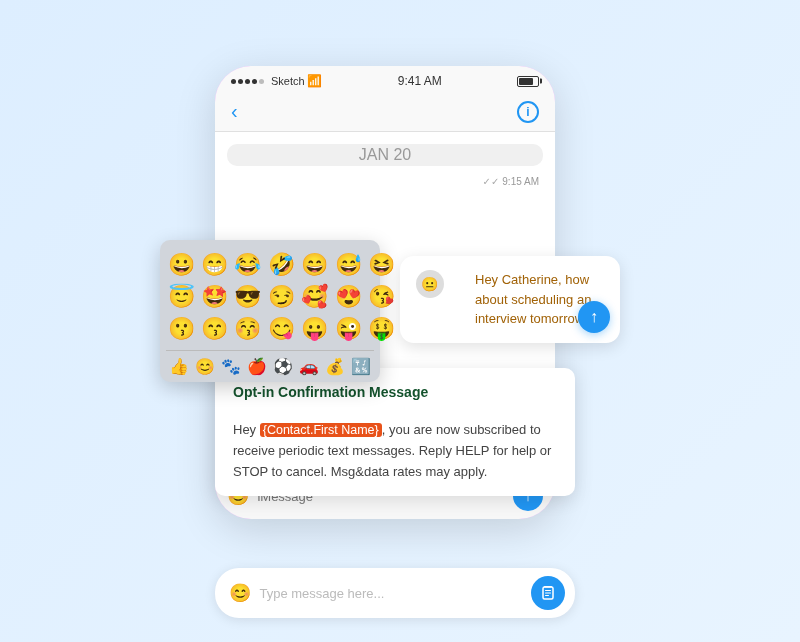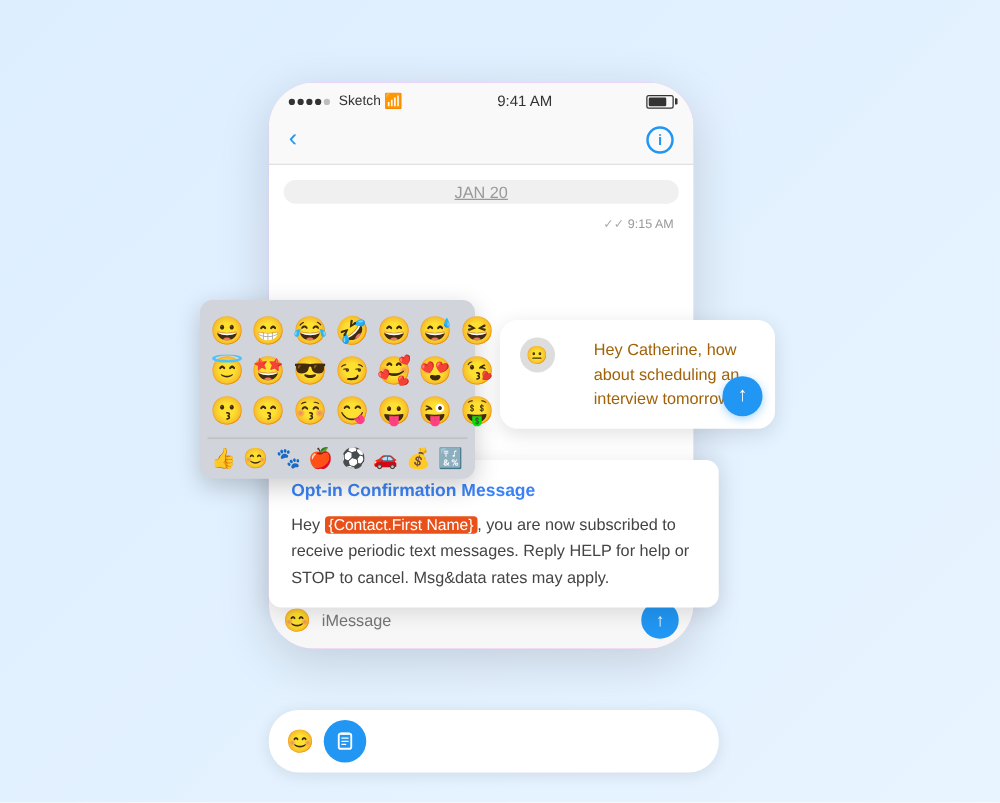--- a/index.html
+++ b/index.html
@@ -100,30 +100,29 @@
     }
 
     .chat-area {
       background: #fff;
       padding: 12px 12px 10px;
       min-height: 340px;
     }
 
     .date-label {
       text-align: center;
-      font-size: 13px;
+      font-size: 16px;
       color: #999;
       background: #f0f0f0;
       border-radius: 10px;
       padding: 2px 10px;
       display: inline-block;
       margin: 0 auto 10px;
       width: 100%;
       text-align: center;
-      text-decoration: underline;
     }
 
     .bubble-outgoing {
       background: #2196f3;
       color: #fff;
       border-radius: 16px 16px 4px 16px;
       padding: 10px 14px;
       font-size: 12.5px;
       line-height: 1.5;
       max-width: 80%;
@@ -263,22 +262,22 @@
       width: 360px;
       background: #fff;
       border-radius: 10px;
       box-shadow: 0 4px 18px rgba(0,0,0,0.12);
       padding: 16px 18px 14px;
       z-index: 10;
     }
     .optin-title {
       font-size: 14px;
       font-weight: 700;
-      color: #3b82f6;
-      margin-bottom: 10px;
+      color: #14532d;
+      margin-bottom: 20px;
     }
     .optin-body {
       font-size: 13px;
       color: #444;
       line-height: 1.6;
     }
     .optin-highlight {
       background: #e8521a;
       color: #ffffff;
       border-radius: 3px;
@@ -404,20 +403,21 @@
 
 <div class="optin-card">
   <div class="optin-title">Opt-in Confirmation Message</div>
   <div class="optin-body">
     <span>Hey </span><span class="optin-highlight">{Contact.First Name}</span><span>, you are now subscribed to receive periodic text messages. Reply HELP for help or STOP to cancel. Msg&amp;data rates may apply.</span>
   </div>
 </div>
 
 <div class="bottom-input-bar">
   <span class="bottom-emoji">😊</span>
+  <span class="bottom-input-text">Type message here...</span>
   <div class="bottom-send-btn">
     <svg width="16" height="16" viewBox="0 0 16 16" fill="none">
       <rect x="4" y="1" width="8" height="1.5" rx="0.75" fill="white"></rect>
       <rect x="3" y="2" width="10" height="12" rx="1.5" stroke="white" stroke-width="1.5" fill="none"></rect>
       <rect x="5" y="5" width="6" height="1" rx="0.5" fill="white"></rect>
       <rect x="5" y="7.5" width="6" height="1" rx="0.5" fill="white"></rect>
       <rect x="5" y="10" width="4" height="1" rx="0.5" fill="white"></rect>
     </svg>
   </div>
 </div>

